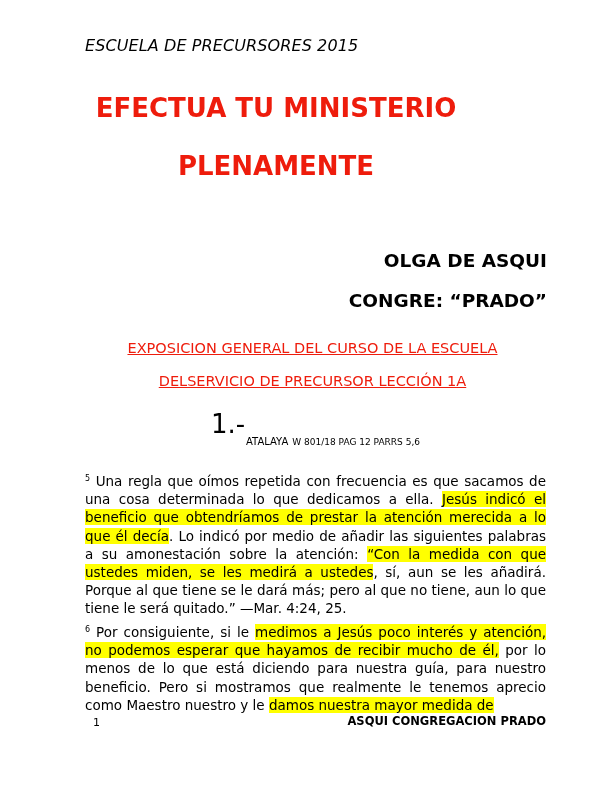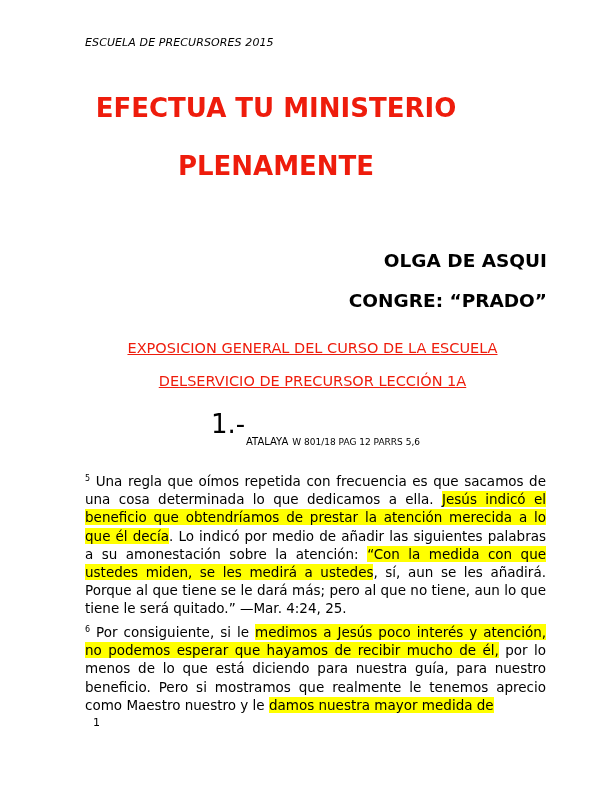--- a/index.html
+++ b/index.html
@@ -1,21 +1,21 @@
 <!DOCTYPE html>
 <html><head>
 <meta charset="utf-8">
 <style>
   * { margin: 0; padding: 0; box-sizing: border-box; }
   html, body { width: 612px; height: 792px; background: #ffffff; overflow: hidden; }
   body { position: relative; font-family: "DejaVu Sans", sans-serif; color: #000; }
 
   .header {
     position: absolute; left: 85px; top: 36px;
-    font-size: 11px; font-style: italic; letter-spacing: 0.1px;
+    font-size: 16px; font-style: italic; letter-spacing: 0.1px;
   }
   .title {
     position: absolute; left: 0; width: 552px; text-align: center;
     font-size: 26px; font-weight: bold; color: #ee1c0c;
   }
   .title.l1 { top: 93px; }
   .title.l2 { top: 151px; }
 
   .author {
     position: absolute; right: 65px; text-align: right;
@@ -77,13 +77,14 @@
 <div class="ref">
   <span class="small">ATALAYA</span><span>W 801/18 PAG 12 PARRS 5,6</span>
 </div>
 
 <p class="para p5"><sup>5</sup><span> Una regla que oímos repetida con frecuencia es que sacamos de una cosa determinada lo que dedicamos a ella. </span><span class="hl">Jesús indicó el beneficio que obtendríamos de prestar la atención merecida a lo que él decía</span><span>. Lo indicó por medio de añadir las siguientes palabras a su amonestación sobre la atención: </span><span class="hl">“Con la medida con que ustedes miden, se les medirá a ustedes</span><span>, sí, aun se les añadirá. Porque al que tiene se le dará más; pero al que no tiene, aun lo que tiene le será quitado.” —Mar. 4:24, 25.</span></p>
 
 <p class="para p6"><sup>6</sup><span> Por consiguiente, si le </span><span class="hl">medimos a Jesús poco interés y atención, no podemos esperar que hayamos de recibir mucho de él,</span><span> por lo menos de lo que está diciendo para nuestra guía, para nuestro beneficio. Pero si mostramos que realmente le tenemos aprecio como Maestro nuestro y le </span><span class="hl">damos nuestra mayor medida de</span></p>
 
 <div class="page-num">1</div>
 <div class="footer-author">
+  <div>ASQUI CONGREGACION PRADO</div>
 </div>
 
 </body></html>

